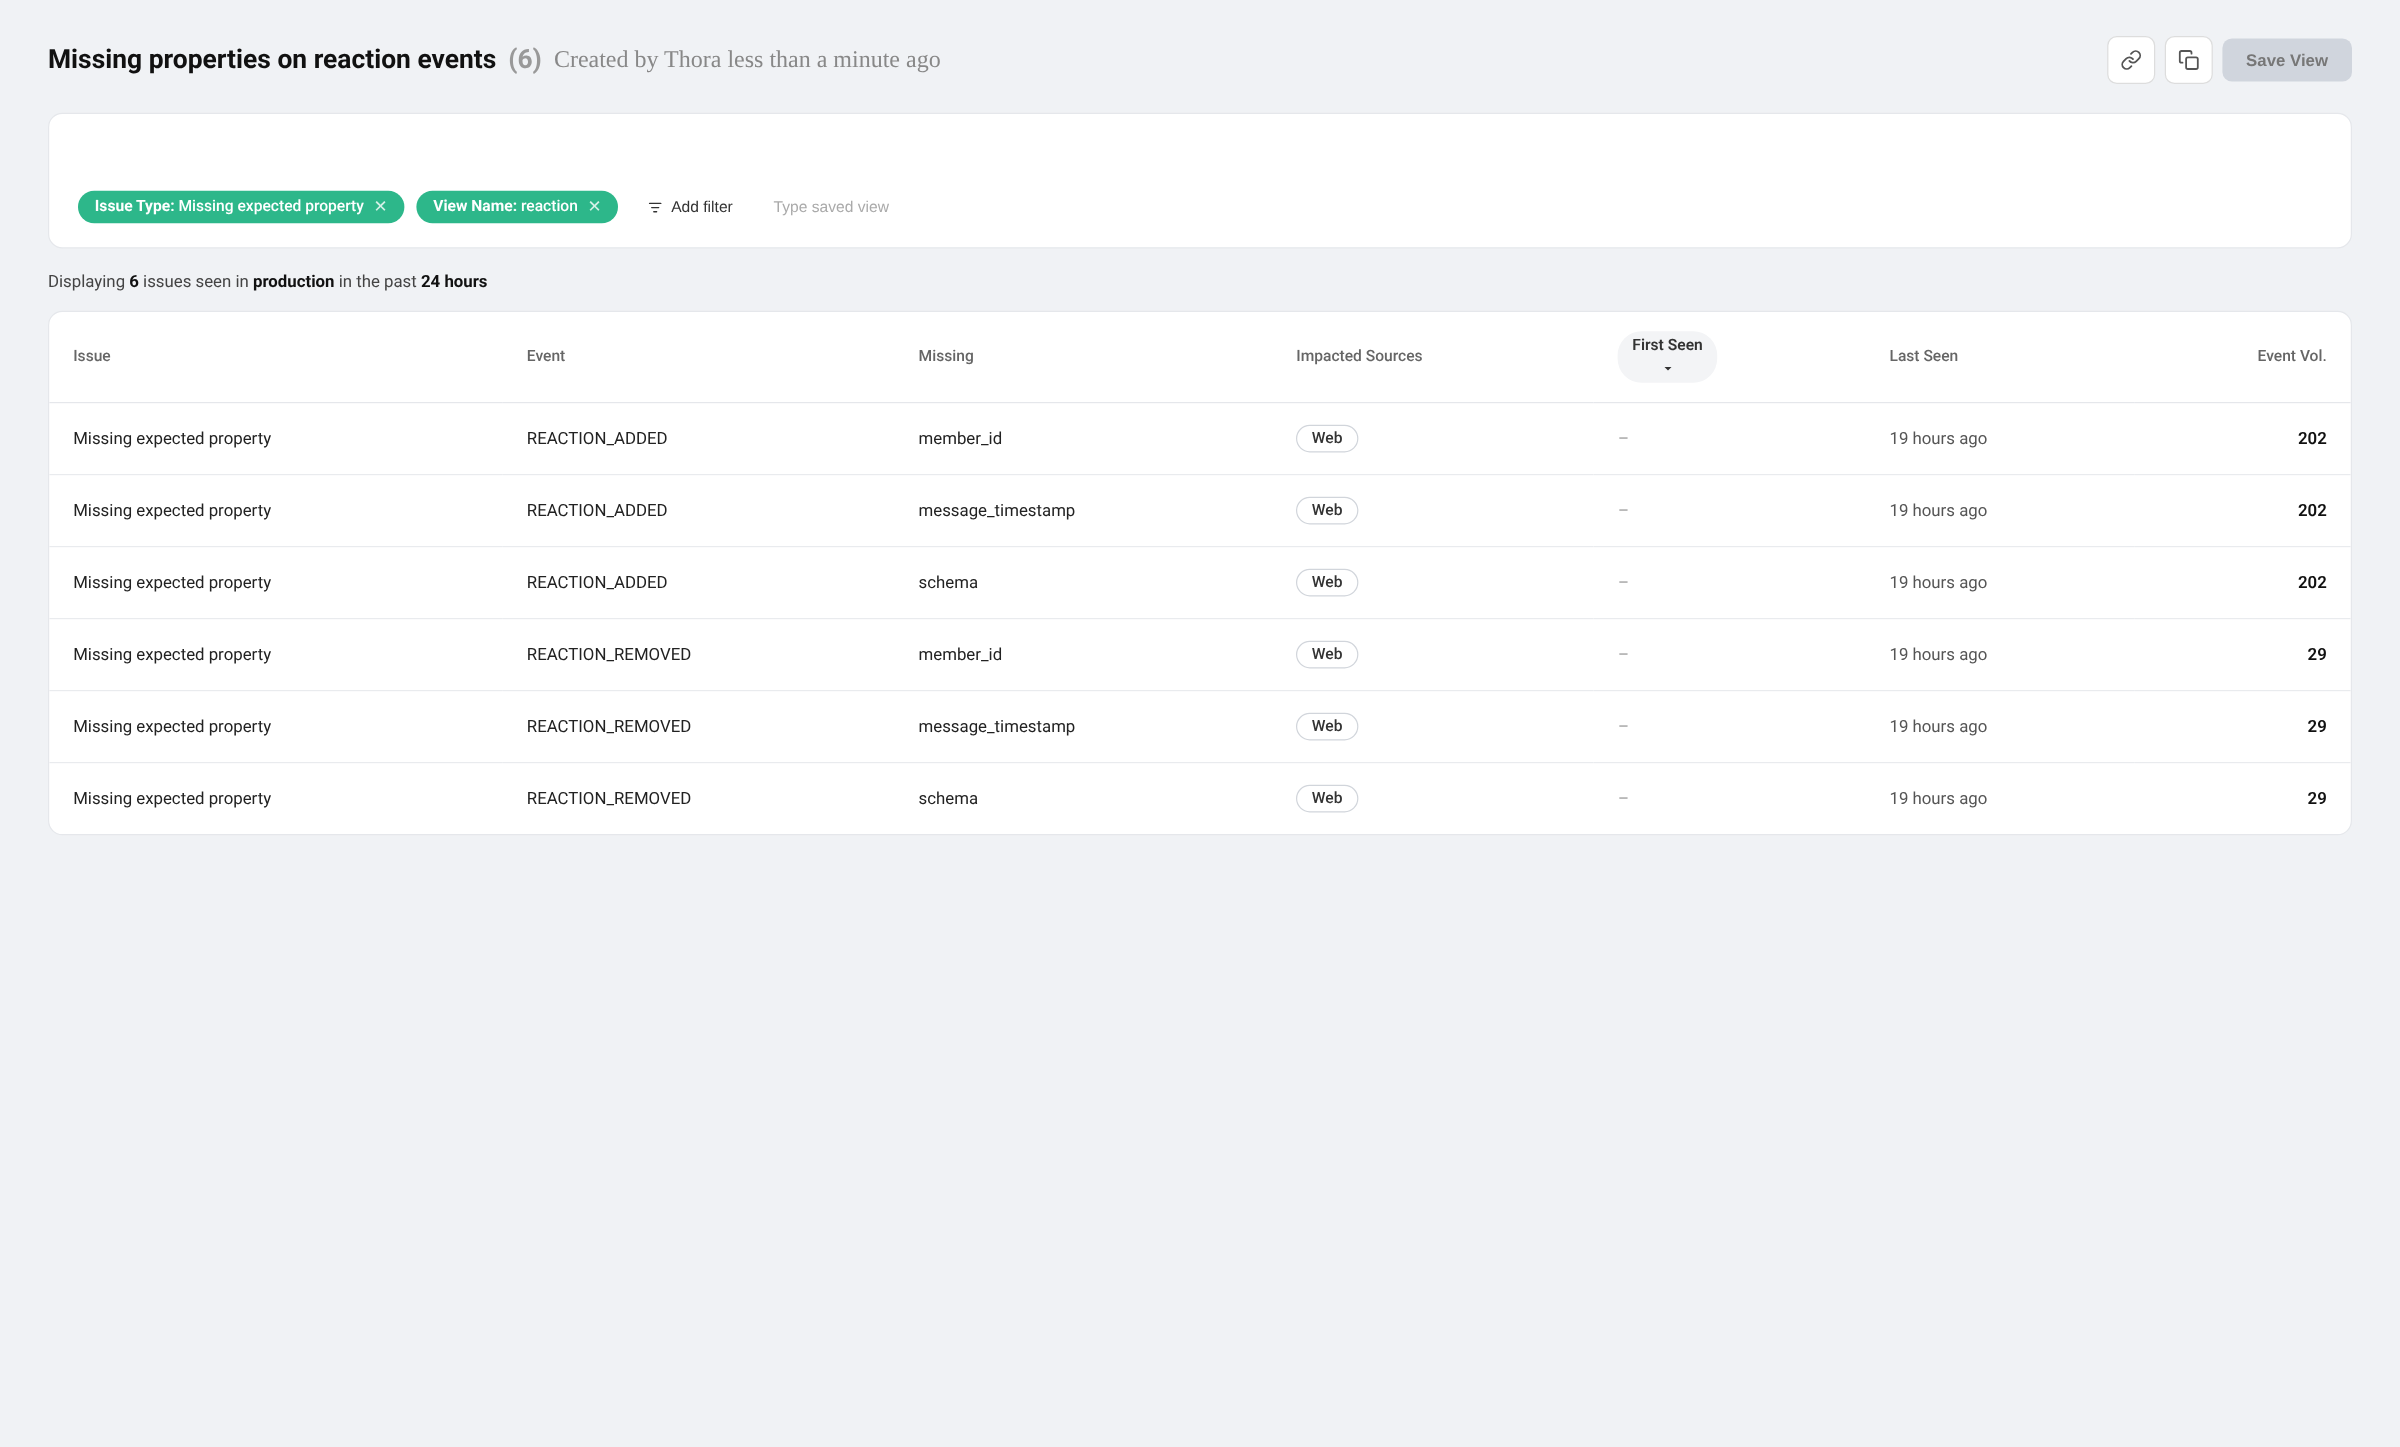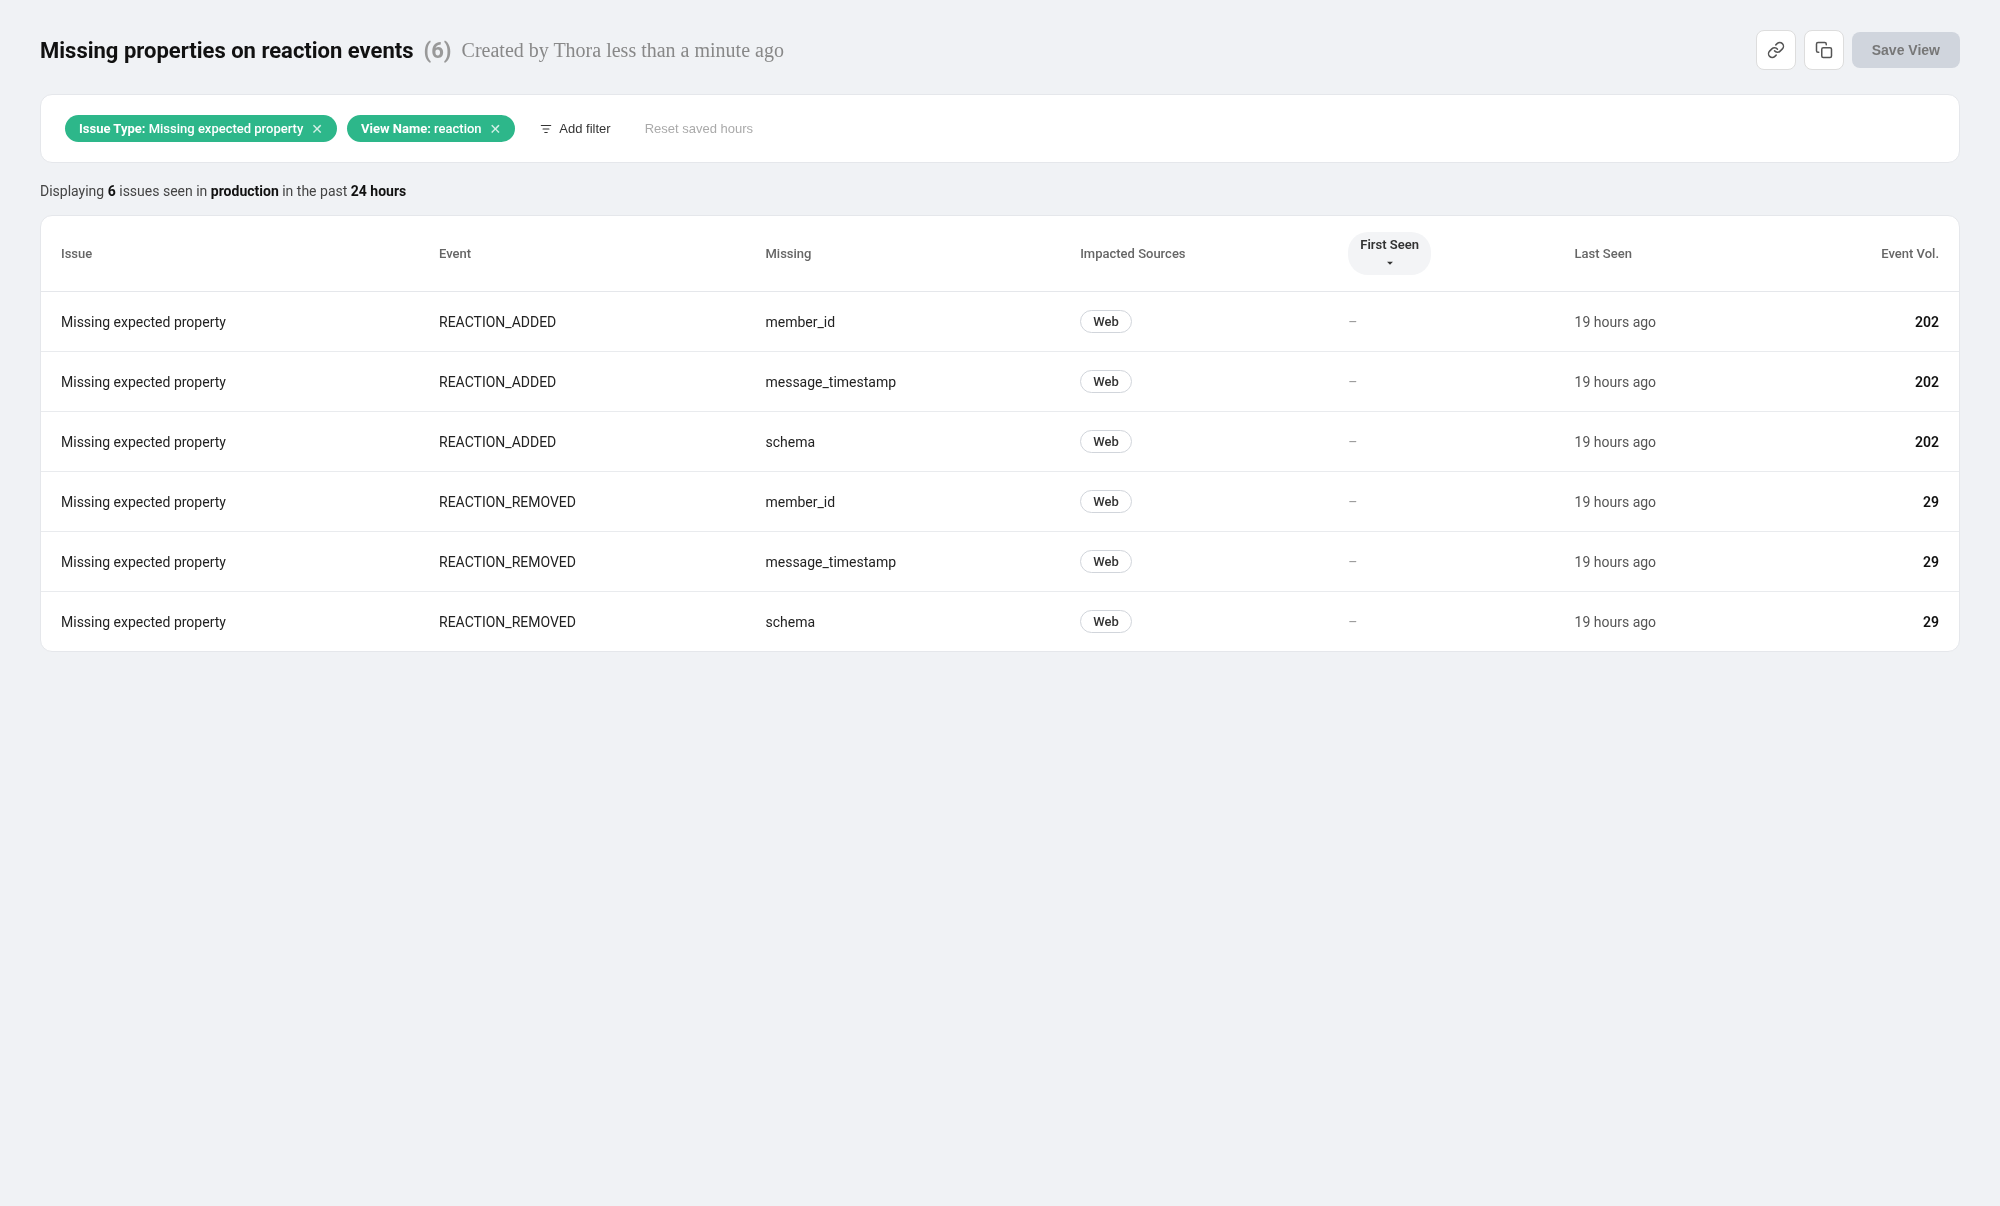--- a/index.html
+++ b/index.html
@@ -112,20 +112,21 @@
       background: #fff;
       cursor: pointer;
       font-weight: 500;
     }
 
     .active-filters-row {
       display: flex;
       align-items: center;
       gap: 10px;
       flex-wrap: wrap;
+      margin-top: 44px;
     }
 
     .active-filter-tag {
       display: flex;
       align-items: center;
       gap: 8px;
       background: #2db78a;
       color: #fff;
       border-radius: 20px;
       padding: 6px 14px;
@@ -301,21 +302,21 @@
       <span class="close-btn">✕</span>
     </div>
     <button class="add-filter-btn">
       <svg width="14" height="14" viewBox="0 0 24 24" fill="none" stroke="currentColor" stroke-width="2" stroke-linecap="round" stroke-linejoin="round">
         <line x1="4" y1="6" x2="20" y2="6"></line>
         <line x1="7" y1="12" x2="17" y2="12"></line>
         <line x1="10" y1="18" x2="14" y2="18"></line>
       </svg>
       <span>Add filter</span>
     </button>
-    <button class="reset-btn">Reset saved hours</button>
+    <button class="reset-btn">Type saved view</button>
   </div>
 </div>
 
 <div class="display-info">
   <span>Displaying</span>
   <strong>6</strong>
   <span>issues seen in</span>
   <strong>production</strong>
   <span>in the past</span>
   <strong>24 hours</strong>

